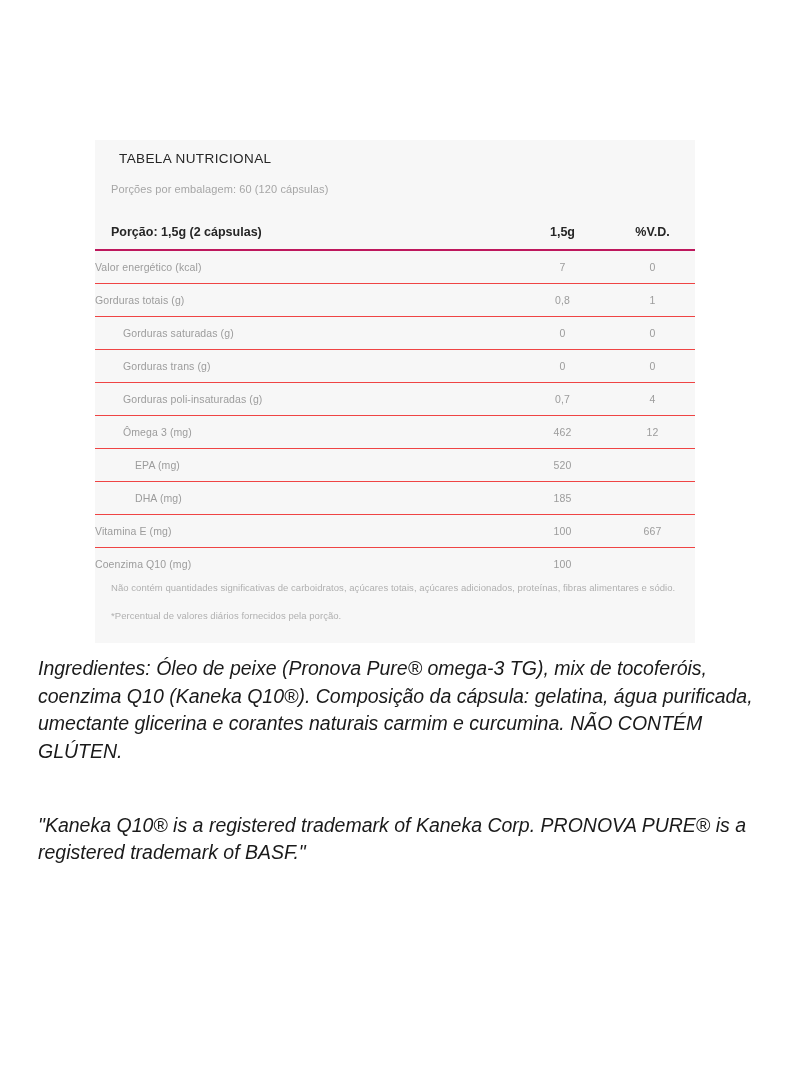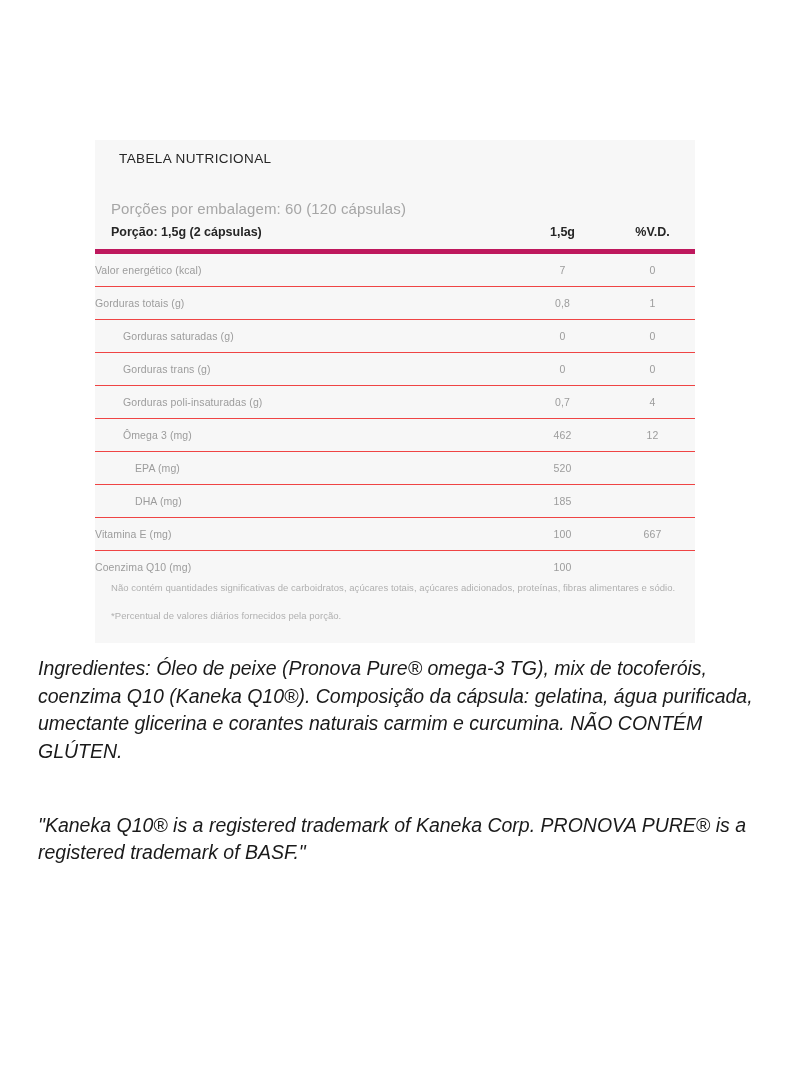--- a/index.html
+++ b/index.html
@@ -36,22 +36,22 @@
     font-size: 13.5px;
     font-weight: normal;
     letter-spacing: 0.4px;
     color: #262626;
     margin-left: 8px;
   }
 
   .servings-line {
     position: absolute;
     left: 16px;
-    top: 60px;
-    font-size: 15px;
+    top: 43px;
+    font-size: 11px;
     color: #a6a6a6;
     letter-spacing: 0.1px;
   }
 
   .table-wrap {
     position: absolute;
     left: 0;
     top: 75px;
     right: 0;
   }
@@ -71,21 +71,21 @@
   
   .col-label  { width: 420px; }
   .col-amount { width: 95px; }
   .col-dv     { width: 85px; }
 
   tr.header-row th {
     height: 34px;
     font-size: 12.5px;
     font-weight: bold;
     color: #262626;
-    border-bottom: 5px solid #be185d;
+    border-bottom: 2px solid #be185d;
   }
   tr.header-row th.h-label {
     text-align: left;
     padding-left: 16px;
   }
   tr.header-row th.h-amount,
   tr.header-row th.h-dv {
     text-align: center;
   }
 

